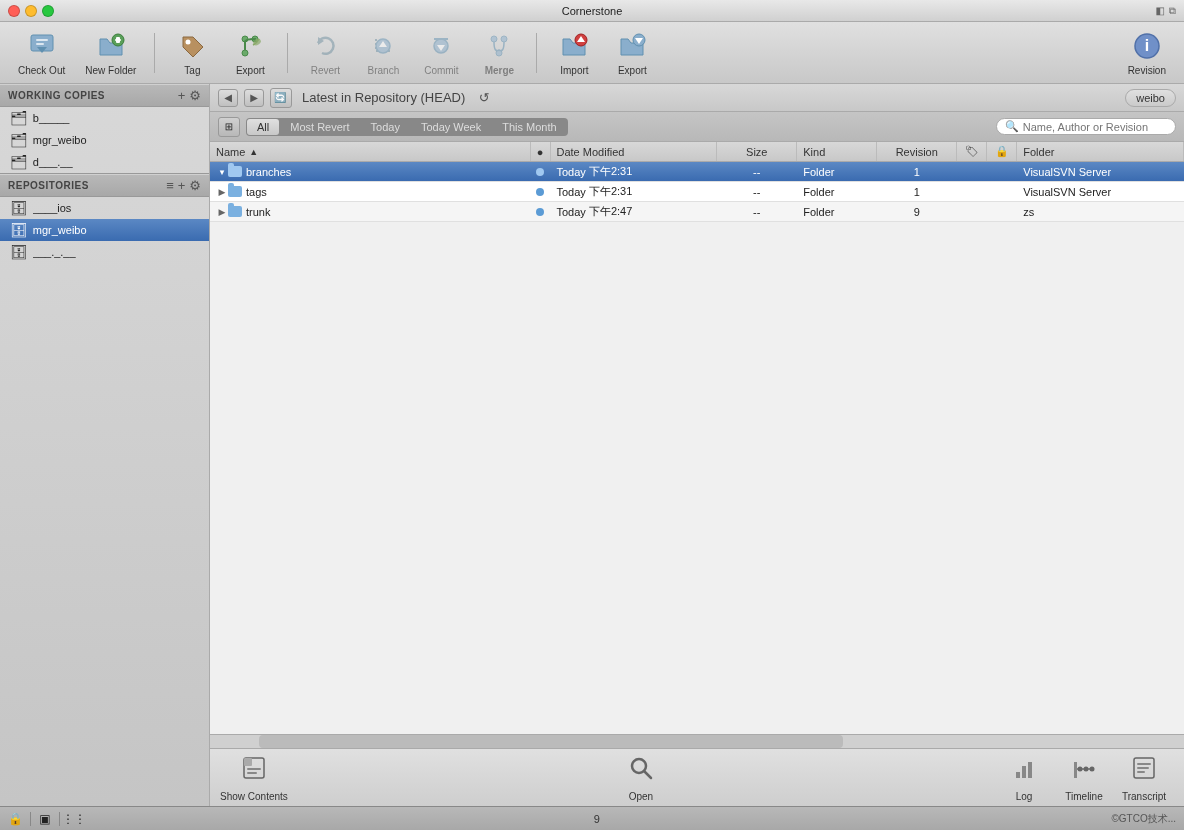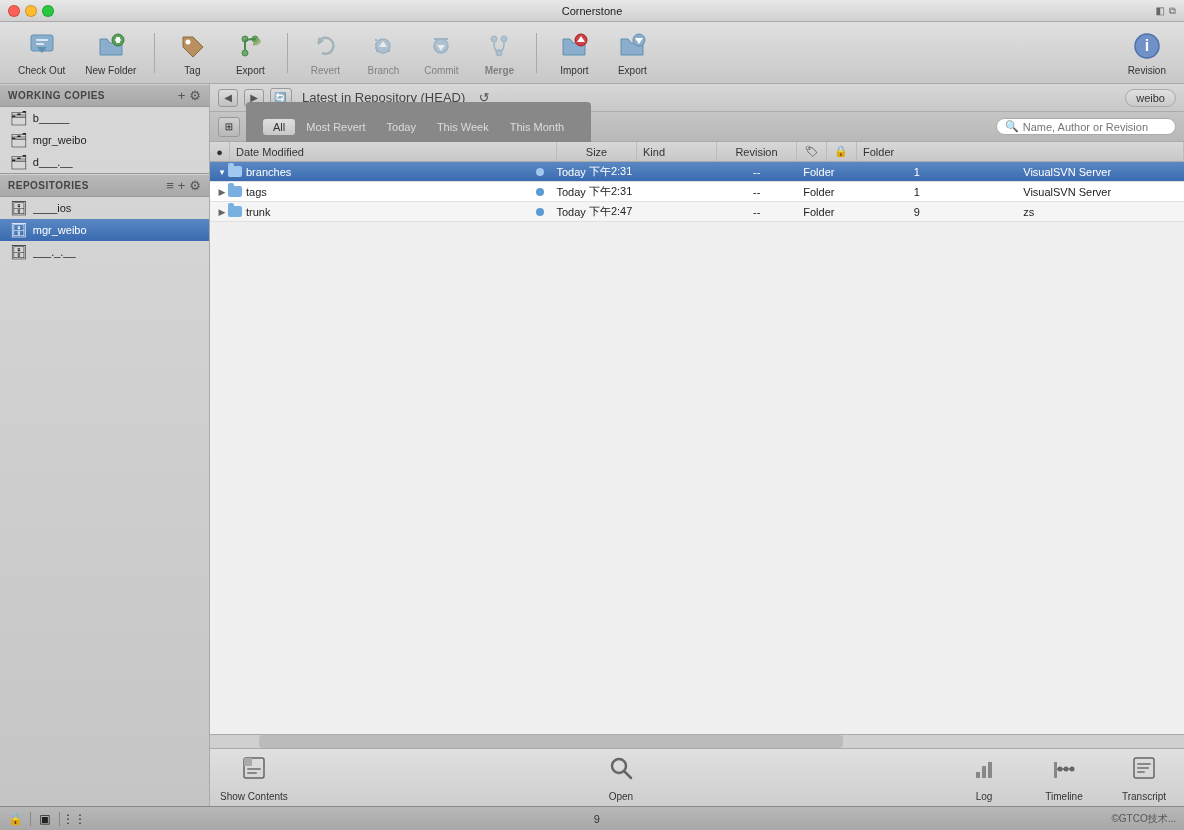--- a/index.html
+++ b/index.html
@@ -235,21 +235,21 @@
       display: flex;
       align-items: center;
       justify-content: center;
       font-size: 10px;
       cursor: pointer;
     }
     .filter-tabs {
       display: flex;
       background: #888;
       border-radius: 4px;
-      padding: 17px;
+      padding: 1px;
       gap: 1px;
       text-align: center;
     }
     .filter-tab {
       padding: 2px 10px;
       border-radius: 3px;
       font-size: 11px;
       cursor: pointer;
       color: #ddd;
     }
@@ -389,21 +389,20 @@
     }
 
     
     #bottombar {
       height: 58px;
       background: linear-gradient(to bottom, #e0e0e0, #cecece);
       border-top: 1px solid #aaa;
       display: flex;
       align-items: center;
       padding: 0 10px;
-      gap: 20px;
     }
     .bottom-btn {
       display: flex;
       flex-direction: column;
       align-items: center;
       gap: 3px;
       cursor: pointer;
       min-width: 60px;
     }
     .bottom-btn .icon-area {
@@ -673,32 +672,36 @@
       <div class="toolbar-spacer"></div>
       <div class="breadcrumb-pill">weibo</div>
     </div>
 
     <div id="filterbar">
       <div class="filter-icon-btn">⊞</div>
       <div class="filter-tabs">
         <div class="filter-tab active">All</div>
         <div class="filter-tab">Most Revert</div>
         <div class="filter-tab">Today</div>
-        <div class="filter-tab">This Week</div>
+        <div class="filter-tab">Today Week</div>
         <div class="filter-tab">This Month</div>
       </div>
       <div class="filter-spacer"></div>
       <div class="search-box">
         <span style="font-size:11px;color:#888;">🔍</span>
         <input type="text" placeholder="Name, Author or Revision" style="">
       </div>
     </div>
 
     <div id="file-table">
       <div class="table-header">
+        <div class="col-header col-name">
+          <span>Name</span>
+          <span style="margin-left:4px;font-size:9px;">▲</span>
+        </div>
         <div class="col-header col-dot">●</div>
         <div class="col-header col-date" style="flex:1;min-width:150px;">Date Modified</div>
         <div class="col-header col-size">Size</div>
         <div class="col-header col-kind">Kind</div>
         <div class="col-header col-revision">Revision</div>
         <div class="col-header col-tag">🏷</div>
         <div class="col-header col-lock">🔒</div>
         <div class="col-header col-author">Folder</div>
       </div>
 

